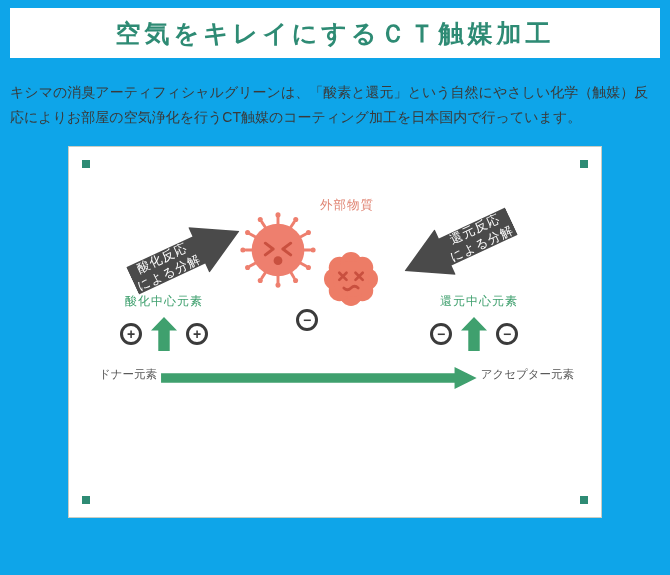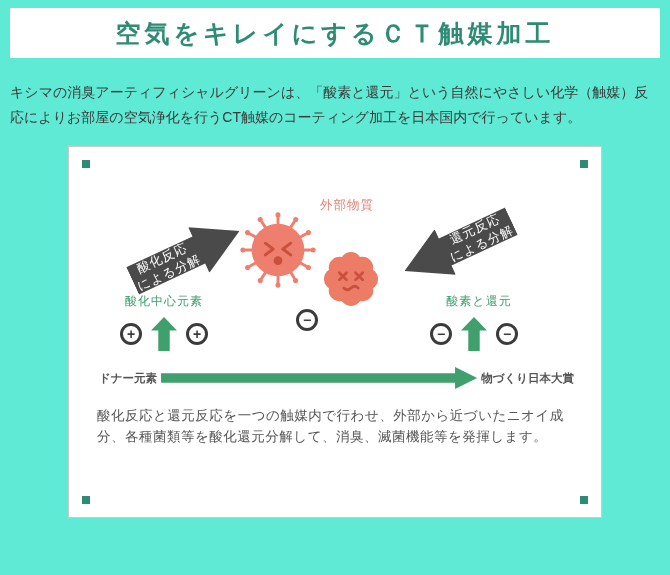--- a/index.html
+++ b/index.html
@@ -1,19 +1,19 @@
 <!DOCTYPE html>
 <html><head>
 <meta charset="utf-8">
 <style>
   * { box-sizing: border-box; }
   html,body { margin:0; padding:0; }
   body { font-family:"Liberation Sans","DejaVu Sans",sans-serif; }
 
-  .page { width:670px; height:575px; background:#5eead4; padding:8px 10px; overflow:hidden; }
+  .page { width:670px; height:575px; background:#0ea5e9; padding:8px 10px; overflow:hidden; }
 
   .header { background:#FFFFFF; height:50px; display:flex; align-items:center; justify-content:center; }
   .header-title {
     margin:0; font-family:"Liberation Serif","DejaVu Serif",serif;
     font-size:25px; font-weight:600; color:#2E8B74; letter-spacing:4px;
   }
 
   .intro { margin-top:22px; font-size:14px; line-height:25px; color:#3A3A3A; }
   .intro p { margin:0; }
 
@@ -61,21 +61,21 @@
   }
   .up-arrow { width:26px; height:34px; background:#3FA06E;
     clip-path:polygon(50% 0, 100% 40%, 72% 40%, 72% 100%, 28% 100%, 28% 40%, 0 40%); }
 
   .carrier-group { position:absolute; left:168px; top:162px; width:140px;
     display:flex; flex-direction:column; align-items:center; }
   .carrier-text { margin-top:5px; font-size:11px; line-height:13.5px; color:#666666;
     text-align:center; white-space:pre-line; }
 
   .transfer-row { position:absolute; left:30px; top:220px; width:475px;
-    display:flex; align-items:center; gap:4px;font-weight:bold; }
+    display:flex; align-items:flex-start; gap:4px; }
   .transfer-label { font-size:11.5px; color:#555555; white-space:nowrap; }
   .long-arrow { flex:1; height:22px; background:#3FA06E;
     clip-path:polygon(0 28%, 93% 28%, 93% 0, 100% 50%, 93% 100%, 93% 72%, 0 72%); }
 
   .caption { position:absolute; left:28px; top:258px; width:482px;
     font-size:13.5px; line-height:21px; color:#555555; letter-spacing:0.5px; }
 </style>
 </head>
 <body>
 
@@ -159,40 +159,39 @@
         <path d="M32 50 Q36 54 40 50 Q44 46 48 50"></path>
       </g>
     </svg>
 
     <div class="block-arrow arrow-reduction">
       <span>還元反応
 による分解</span>
     </div>
 
     <div class="center-label label-oxidation">酸化中心元素</div>
-    <div class="center-label label-reduction">酸素と還元</div>
+    <div class="center-label label-reduction">還元中心元素</div>
 
     <div class="charge-group group-left">
       <span class="charge">+</span>
       <span class="up-arrow"></span>
       <span class="charge">+</span>
     </div>
 
     <div class="carrier-group">
       <span class="charge">−</span>
     </div>
 
     <div class="charge-group group-right">
       <span class="charge">−</span>
       <span class="up-arrow"></span>
       <span class="charge">−</span>
     </div>
 
     <div class="transfer-row">
       <span class="transfer-label">ドナー元素</span>
       <span class="long-arrow"></span>
-      <span class="transfer-label">物づくり日本大賞</span>
+      <span class="transfer-label">アクセプター元素</span>
     </div>
 
-    <div class="caption">酸化反応と還元反応を一つの触媒内で行わせ、外部から近づいたニオイ成分、各種菌類等を酸化還元分解して、消臭、滅菌機能等を発揮します。</div>
   </div>
 
 </div>
 
 </body></html>

